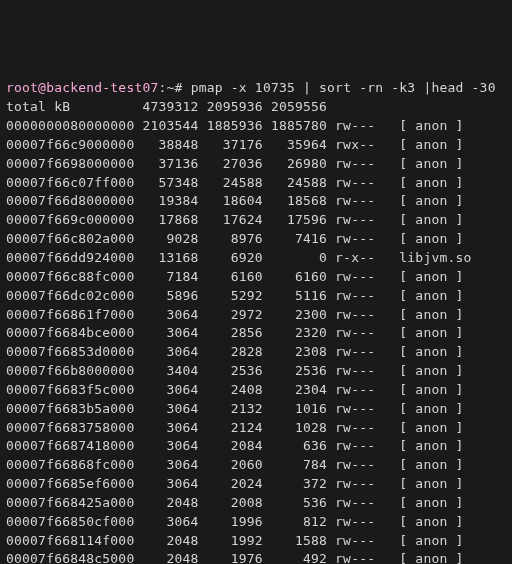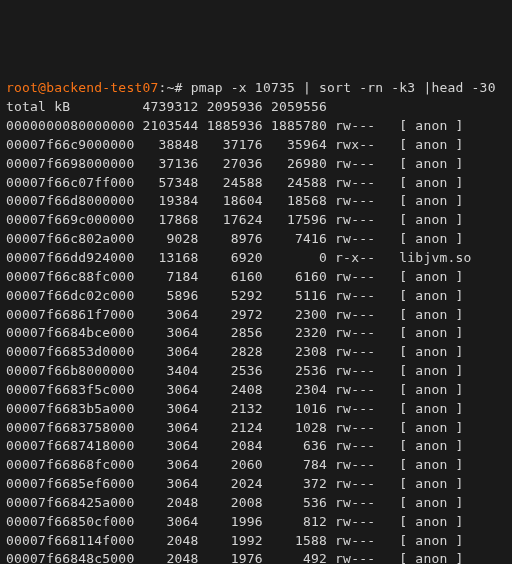--- a/index.html
+++ b/index.html
@@ -12,21 +12,21 @@
       color: #d4d4d4;
       font-family: "Menlo", "Consolas", "Monaco", monospace;
       font-size: 13px;
       line-height: 1.45;
       padding: 4px 6px;
       width: 512px;
       white-space: pre;
       letter-spacing: 0.2px;
     }
     .prompt-user {
-      color: #f97316;
+      color: #f9a8d4;
     }
     .row {
       display: block;
     }
   </style>
 </head>
 <body>
 
 
 

